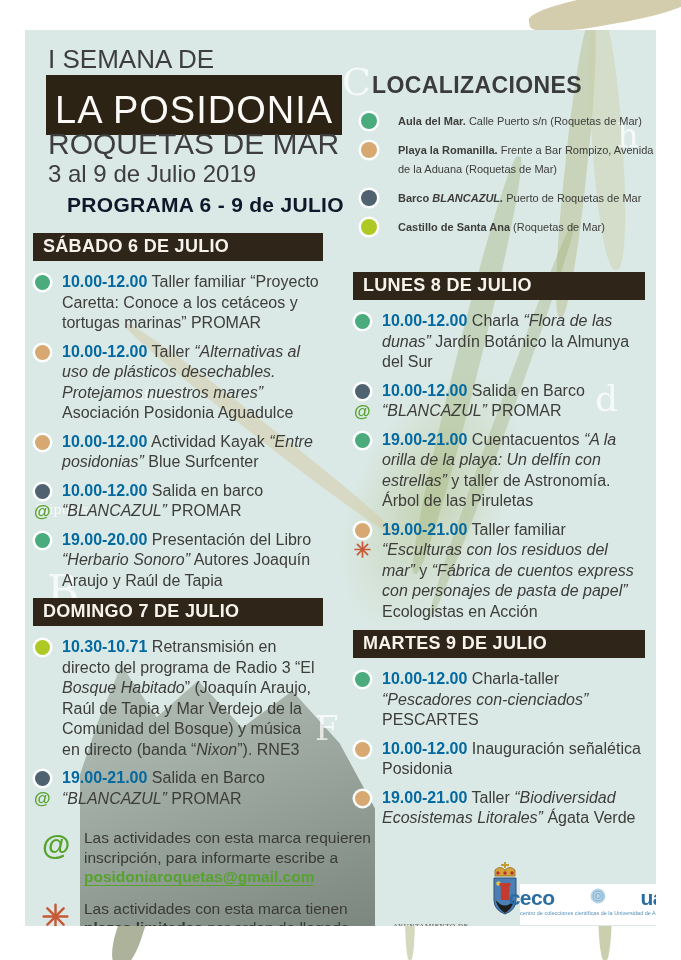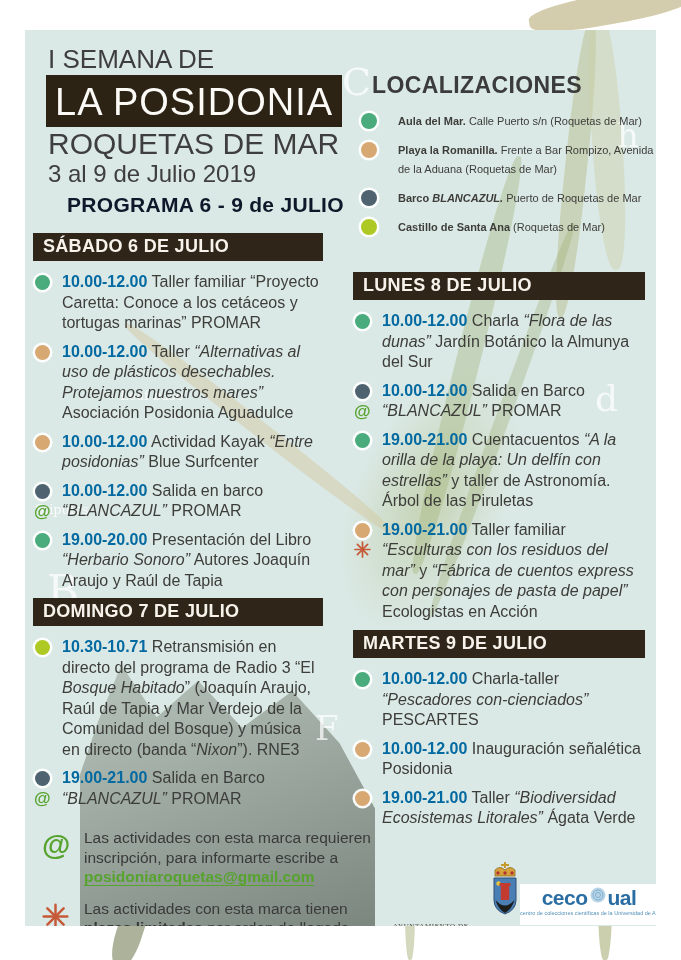--- a/index.html
+++ b/index.html
@@ -20,21 +20,21 @@
     clip-path:polygon(14% 0,26% 20%,40% 6%,55% 24%,72% 10%,88% 30%,100% 55%,100% 100%,0 100%,0 42%,6% 22%);
     opacity:.85; }
 
   
   .wm { position:absolute; color:rgba(255,255,255,.72); font-family:"DejaVu Serif", serif; z-index:2; }
   .wm-label { position:absolute; color:rgba(255,255,255,.8); font-size:13px; z-index:2; font-family:"DejaVu Serif", serif; }
 
   
   .t1 { position:absolute; left:23px; top:14px; font-size:26px; color:#3e3e3e; }
   .t2 { position:absolute; left:21px; top:45px; background:#2c2315; color:#fbfaf6;
-        font-size:38px; padding:6px 9px 3px 9px; letter-spacing:1px; }
+        font-size:38px; padding:14px 9px 3px 9px; letter-spacing:1px; }
   .t3 { position:absolute; left:23px; top:97px; font-size:30px; color:#3e3e3e; }
   .t4 { position:absolute; left:23px; top:130px; font-size:24px; color:#3e3e3e; }
   .program { position:absolute; left:42px; top:163px; font-size:21px; font-weight:bold;
              color:#0f172a; letter-spacing:.3px; }
 
   
   .loc { position:absolute; left:328px; top:42px; width:304px; }
   .loc h2 { font-size:23px; font-weight:bold; color:#3b3b3b; letter-spacing:.4px; margin-left:19px; margin-bottom:13px; }
   .loc-item { position:relative; padding-left:45px; margin-bottom:10px; font-size:11px; line-height:19px; color:#3d3d3a; }
   .loc-item .dot { position:absolute; left:8px; top:1px; width:16px; height:16px; }
@@ -70,21 +70,21 @@
            border-bottom:1.6px solid #56a32e; }
   .bold { font-weight:bold; }
 
   
   .ayto { position:absolute; left:360px; top:832px; display:flex; align-items:flex-end; z-index:3;flex-direction:column; }
   .ayto-text { margin-left:8px; padding-bottom:8px; color:#4c4a40; }
   .ayto-l1 { font-size:7px; letter-spacing:.6px; font-family:"Liberation Serif", serif; }
   .ayto-l2 { font-size:13px; font-variant:small-caps; letter-spacing:.5px; font-family:"Liberation Serif", serif; }
   .cecoual { position:absolute; left:495px; top:854px; width:138px; height:41px; background:#ffffff;
              z-index:3; text-align:center; padding-top:3px; }
-  .ceco-line { display:flex; align-items:flex-start; justify-content:center; }
+  .ceco-line { display:flex; align-items:flex-end; justify-content:center;gap:33px; }
   .ceco-word { font-size:21px; font-weight:bold; color:#2a6da3; letter-spacing:-.5px; line-height:1; }
   .ceco-tag { font-size:5.5px; color:#5590b8; white-space:nowrap; margin-top:2px; }
 </style>
 </head>
 <body>
 
 <div class="page">
 
   <div class="stem" style="left:598px; top:820px; width:14px; height:140px; background:#c2c7a0; opacity:.85;"></div>
   <div class="stem" style="left:405px; top:845px; width:10px; height:115px; background:#cdd1b2; opacity:.85;"></div>

